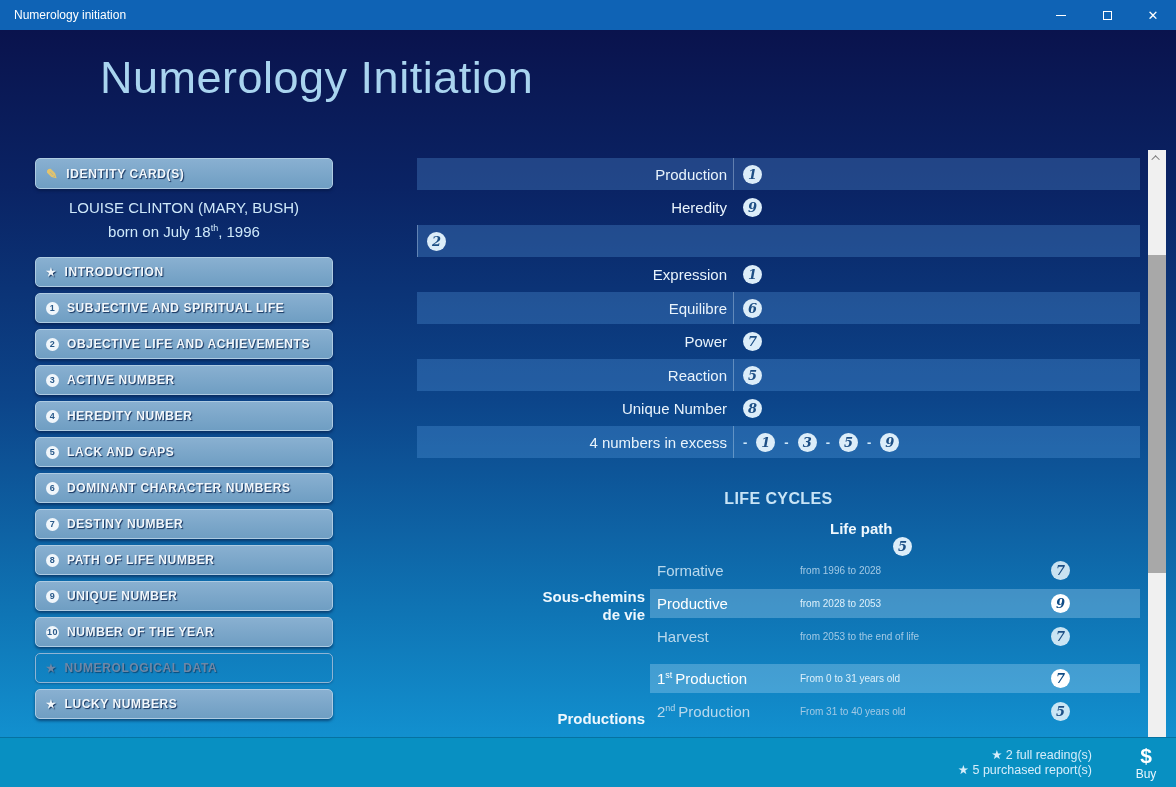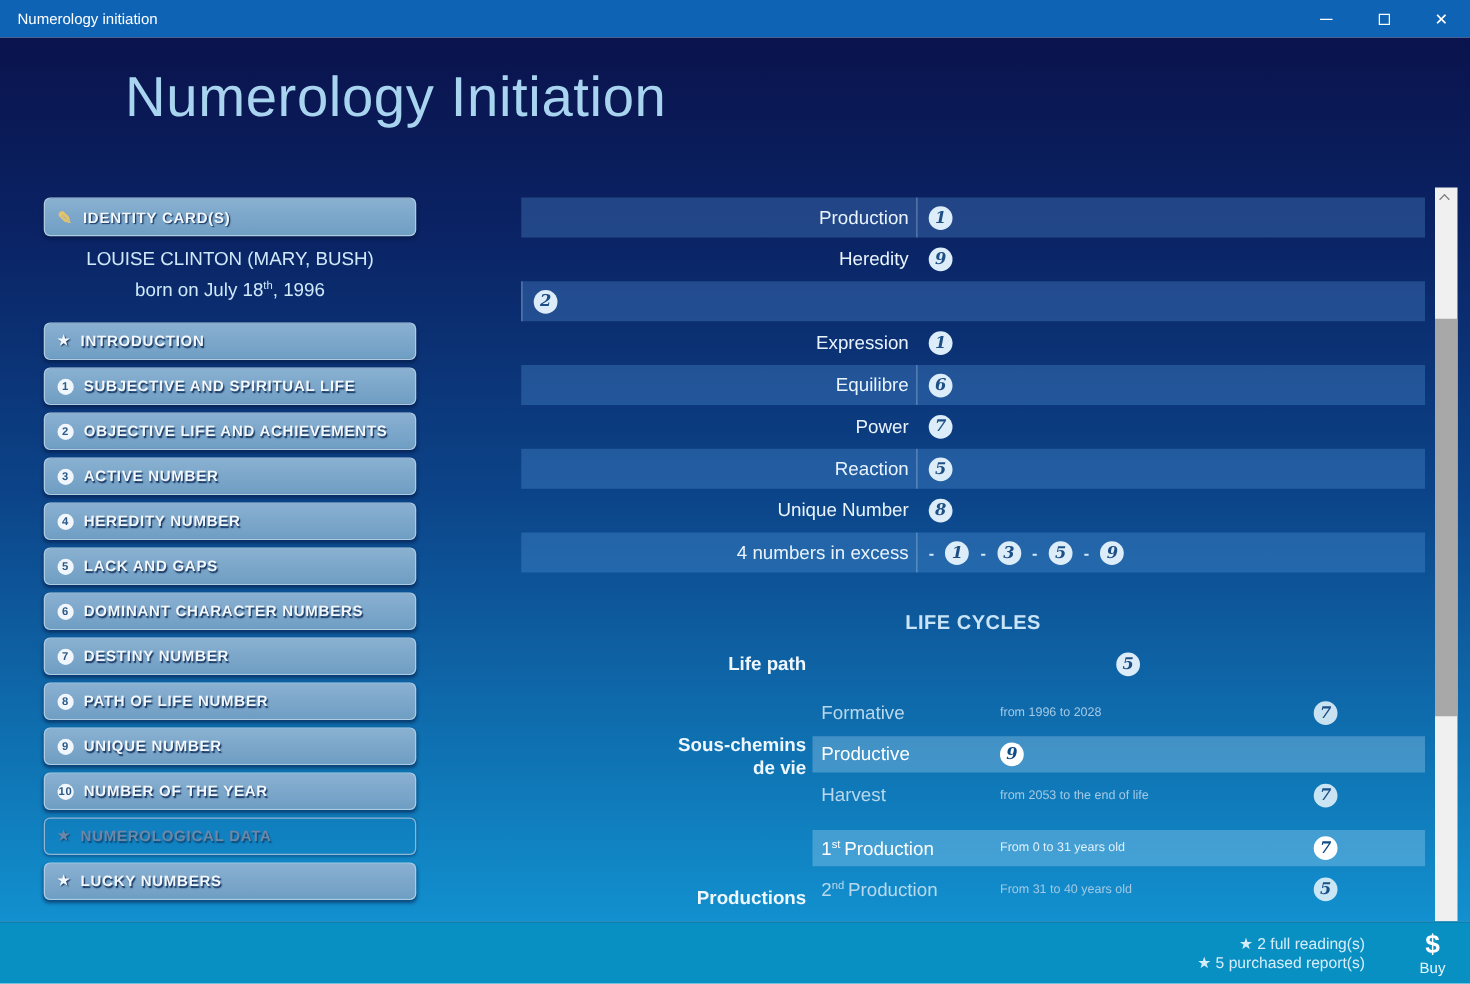--- a/index.html
+++ b/index.html
@@ -68,21 +68,21 @@
 
   .badge{
     width:19px; height:19px; border-radius:50%; background:#dcedf9; color:#1d4f85;
     font-family:"DejaVu Serif", serif; font-style:italic; font-weight:bold;
     font-size:13px; line-height:19px; text-align:center; flex:0 0 19px;
   }
   .dash{ color:#cfe8fa; font-size:13px; font-weight:bold; }
 
   
   .lc-title{ margin-top:32px; text-align:center; color:#c8e4f6; font-size:16px; font-weight:600; letter-spacing:0.4px; height:20px; }
-  .lp-row{ margin-top:10px; height:22px; display:flex; align-items:center; }
+  .lp-row{ margin-top:10px; height:22px; display:flex; align-items:center;flex-direction:column; }
   .lp-label{ width:228px; text-align:right; color:#eef7fd; font-size:15px; font-weight:bold; }
   .lp-badge{ margin-left:248px; }
 
   .lc-group{ display:flex; }
   .lc-group.sous{ margin-top:14px; }
   .lc-group.prod{ margin-top:9px; }
   .lc-group-label{ width:228px; text-align:right; color:#eef7fd; font-size:15px; font-weight:bold; line-height:18px; }
   .lc-group.sous .lc-group-label{ align-self:center; }
   .lc-group.prod .lc-group-label{ margin-top:46px;text-align:right; }
   .lc-rows{ margin-left:5px; width:490px; }
@@ -274,20 +274,21 @@
         <div>de vie</div>
       </div>
       <div class="lc-rows">
         <div class="lc-row">
           <span class="lc-name">Formative</span>
           <span class="lc-period">from 1996 to 2028</span>
           <span class="badge">7</span>
         </div>
         <div class="lc-row highlight">
           <span class="lc-name">Productive</span>
+          <span class="lc-period">from 2028 to 2053</span>
           <span class="badge">9</span>
         </div>
         <div class="lc-row">
           <span class="lc-name">Harvest</span>
           <span class="lc-period">from 2053 to the end of life</span>
           <span class="badge">7</span>
         </div>
       </div>
     </div>
 

